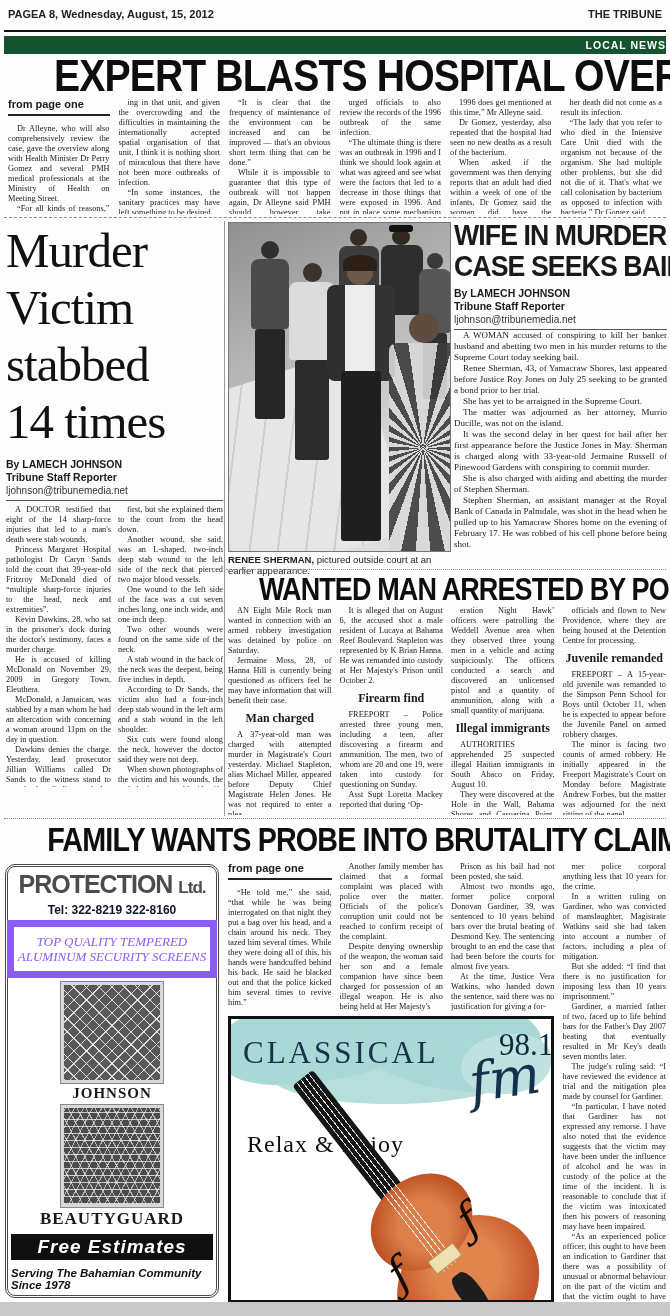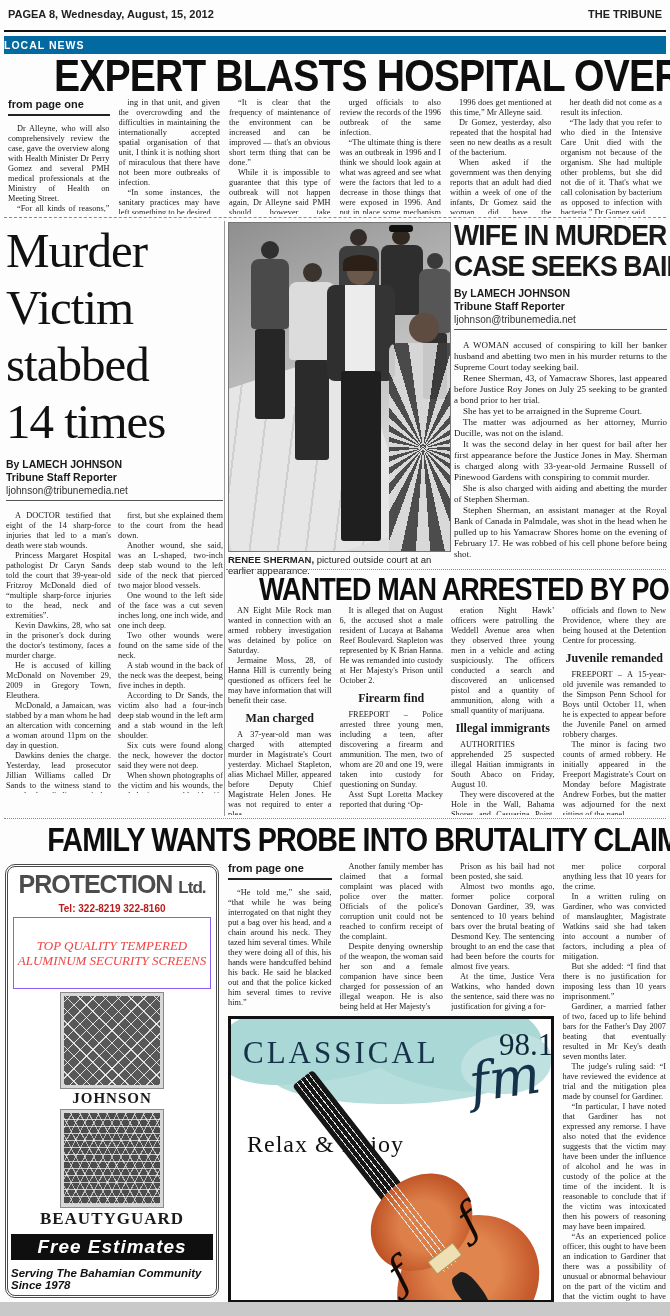--- a/index.html
+++ b/index.html
@@ -2,22 +2,22 @@
 <html><head>
 <meta charset="utf-8">
 <style>
   html,body{margin:0;padding:0;background:#e9e9e9;}
   .page{position:relative;width:670px;height:1316px;background:#fdfdfd;overflow:hidden;
         font-family:"Liberation Serif",serif;color:#1a1a1a;}
   
   .masthead{position:absolute;top:8px;left:8px;right:8px;display:flex;justify-content:space-between;
             font-family:"Liberation Sans",sans-serif;font-size:11px;font-weight:bold;color:#222;}
   .masthead-rule{position:absolute;top:30px;left:4px;right:4px;height:2px;background:#111;}
-  .localnews-bar{position:absolute;top:36px;left:4px;right:4px;height:18px;background:#0369a1;
-                 display:flex;align-items:center;justify-content:flex-start;}
+  .localnews-bar{position:absolute;top:36px;left:4px;right:4px;height:18px;background:#14532d;
+                 display:flex;align-items:center;justify-content:flex-end;}
   .localnews-bar span{color:#fff;font-family:"Liberation Sans",sans-serif;font-size:10.5px;
                       font-weight:bold;letter-spacing:1px;}
   
   .big-head{position:absolute;text-align:center;font-family:"Liberation Sans",sans-serif;
             font-weight:bold;color:#0e0e0e;white-space:nowrap;}
   .big-head>span{display:inline-block;transform:scaleX(.87);transform-origin:center;letter-spacing:-1px;}
   .expert-head{top:50px;left:0;width:670px;font-size:45px;}
   .wanted-head{top:572px;left:224px;width:446px;font-size:31px;}
   .family-head{top:821px;left:0;width:670px;font-size:33px;}
   
@@ -29,21 +29,21 @@
   .bottom-strip{position:absolute;left:0;top:1302px;width:670px;height:14px;background:#c9c9c9;}
   
   .news-col p, .wife-text p{margin:0;text-align:justify;text-indent:9px;
       font-size:8.3px;line-height:10px;}
   .wife-text p{font-size:9px;line-height:11px;}
   .news-col p:first-child{text-indent:9px;}
   .kicker{font-family:"Liberation Sans",sans-serif;font-weight:bold;font-size:11px;
           border-bottom:2px solid #222;padding-bottom:4px;margin-bottom:8px;}
   .byline{font-family:"Liberation Sans",sans-serif;font-size:10.5px;font-weight:bold;line-height:13px;}
   .byline .email{font-weight:normal;color:#333;font-size:10px;}
-  .byline-rule{border-bottom:1px solid #555;padding-bottom:3px;margin-bottom:10px;}
+  .byline-rule{border-bottom:1px solid #555;padding-bottom:3px;margin-bottom:0;}
   .subhead{font-weight:bold;font-size:12px;text-align:center;margin:5px 0 4px;font-family:"Liberation Serif",serif;}
   
   .expert-cols{position:absolute;top:98px;left:8px;width:654px;height:116px;display:flex;gap:9px;overflow:hidden;}
   .expert-cols .news-col{flex:1;overflow:hidden;}
   
   .murder{position:absolute;left:6px;top:222px;width:217px;}
   .murder-headline p{margin:0;font-family:"Liberation Serif",serif;font-size:49px;line-height:57px;
       letter-spacing:-1px;color:#111;}
   .murder .byline{margin-top:8px;}
   .murder-cols{display:flex;gap:7px;height:282px;overflow:hidden;margin-top:4px;}
@@ -73,23 +73,23 @@
   .family-cols{position:absolute;left:228px;top:862px;width:438px;height:440px;display:flex;gap:8px;overflow:hidden;}
   .family-cols .news-col{flex:1;overflow:hidden;}
   
   .don-ad{position:absolute;left:5px;top:864px;width:214px;height:434px;border:3px double #4a4a4a;
       border-radius:10px;background:#fff;box-sizing:border-box;padding:4px 3px;
       display:flex;flex-direction:column;align-items:center;font-family:"Liberation Sans",sans-serif;}
   .don-name{font-weight:bold;font-size:25px;line-height:25px;color:#a0a0a0;letter-spacing:-1px;
       text-shadow:1px 1px 0 #6e6e6e;}
   .don-prot{font-weight:bold;font-size:25px;line-height:26px;color:#4c4c4c;letter-spacing:-1px;}
   .don-prot small{font-size:17px;}
-  .don-tel{font-weight:bold;font-size:10px;margin:2px 0 3px;color:#b91c1c;}
-  .don-tag{border:1px solid #8b5cf6;width:196px;text-align:center;font-family:"Liberation Serif",serif;
-      font-style:italic;font-size:13px;line-height:15px;padding:20px 0;margin-bottom:4px;color:#ef4444;}
+  .don-tel{font-weight:bold;font-size:12px;margin:2px 0 3px;color:#0f172a;}
+  .don-tag{border:7px solid #8b5cf6;width:196px;text-align:center;font-family:"Liberation Serif",serif;
+      font-style:italic;font-size:13px;line-height:15px;padding:7px 0;margin-bottom:4px;color:#8b5cf6;}
   .screen{width:96px;border:3px solid #d8d8d8;outline:1px solid #8a8a8a;background:#555;}
   .screen.classic{height:100px;background:
       repeating-linear-gradient(45deg,rgba(255,255,255,.8) 0 1px,transparent 1px 9px),
       repeating-linear-gradient(-45deg,rgba(255,255,255,.8) 0 1px,transparent 1px 9px),#585858;}
   .screen.beauty{height:102px;background:
       repeating-linear-gradient(0deg,rgba(255,255,255,.7) 0 1px,transparent 1px 7px),
       repeating-linear-gradient(62deg,rgba(255,255,255,.6) 0 1px,transparent 1px 8px),
       repeating-linear-gradient(-62deg,rgba(255,255,255,.6) 0 1px,transparent 1px 8px),#4c4c4c;}
   .screen-label{font-family:"Liberation Serif",serif;font-weight:bold;font-size:15px;letter-spacing:1px;margin:2px 0 3px;}
   .screen-label.bg{font-size:17px;}

